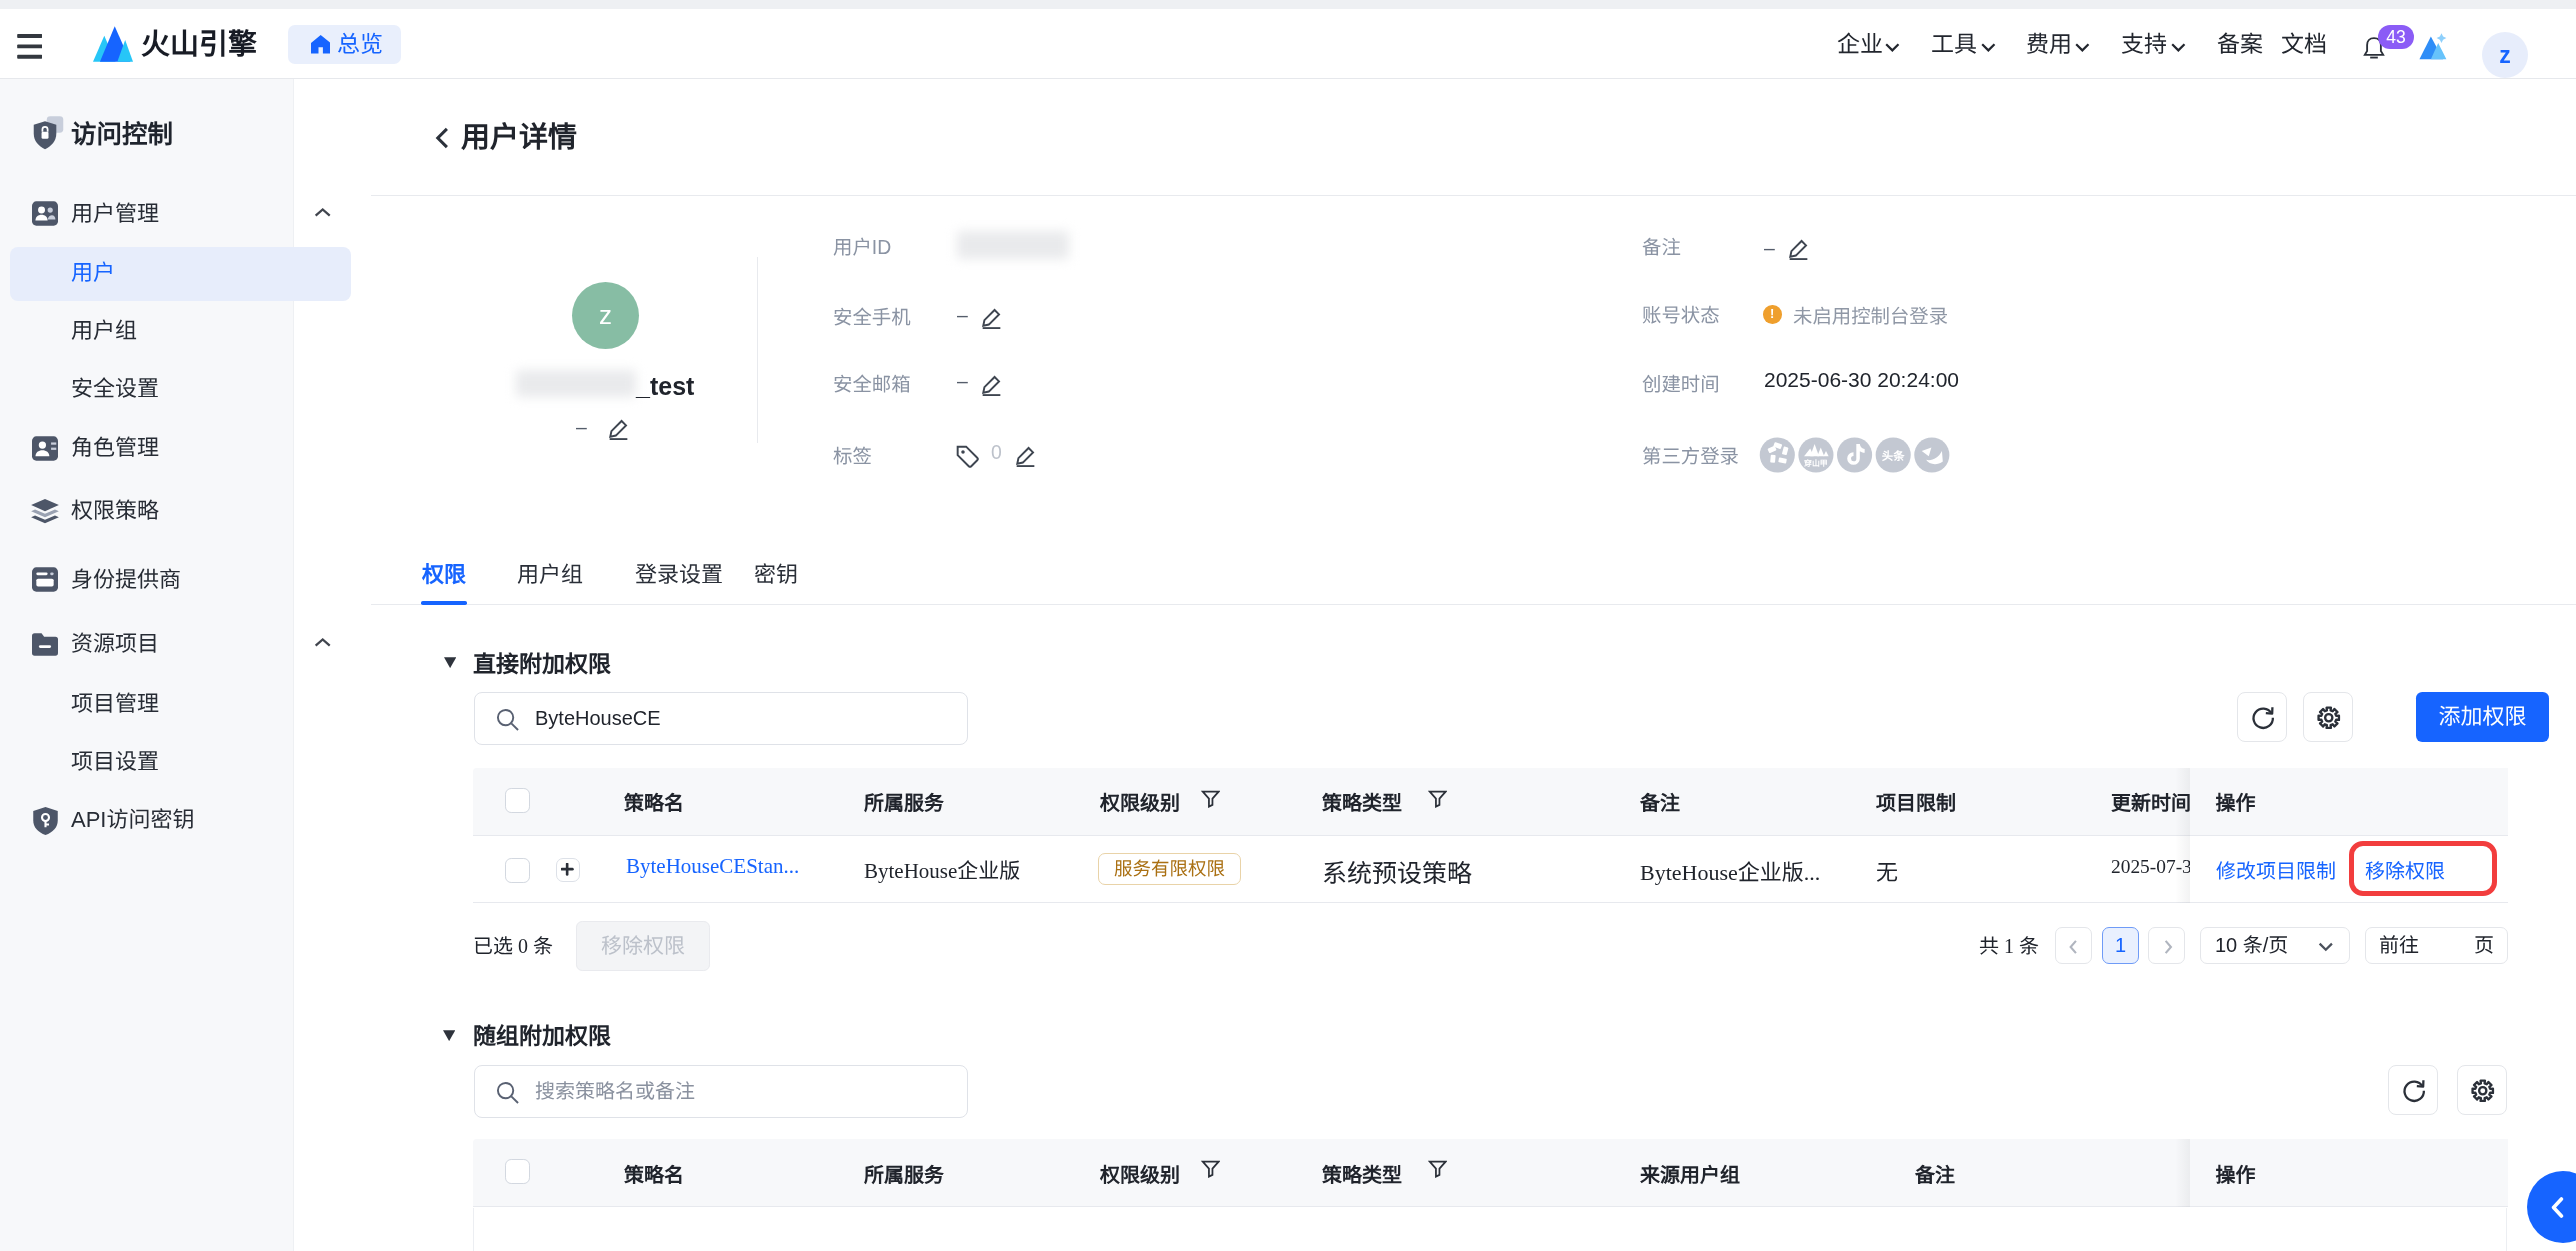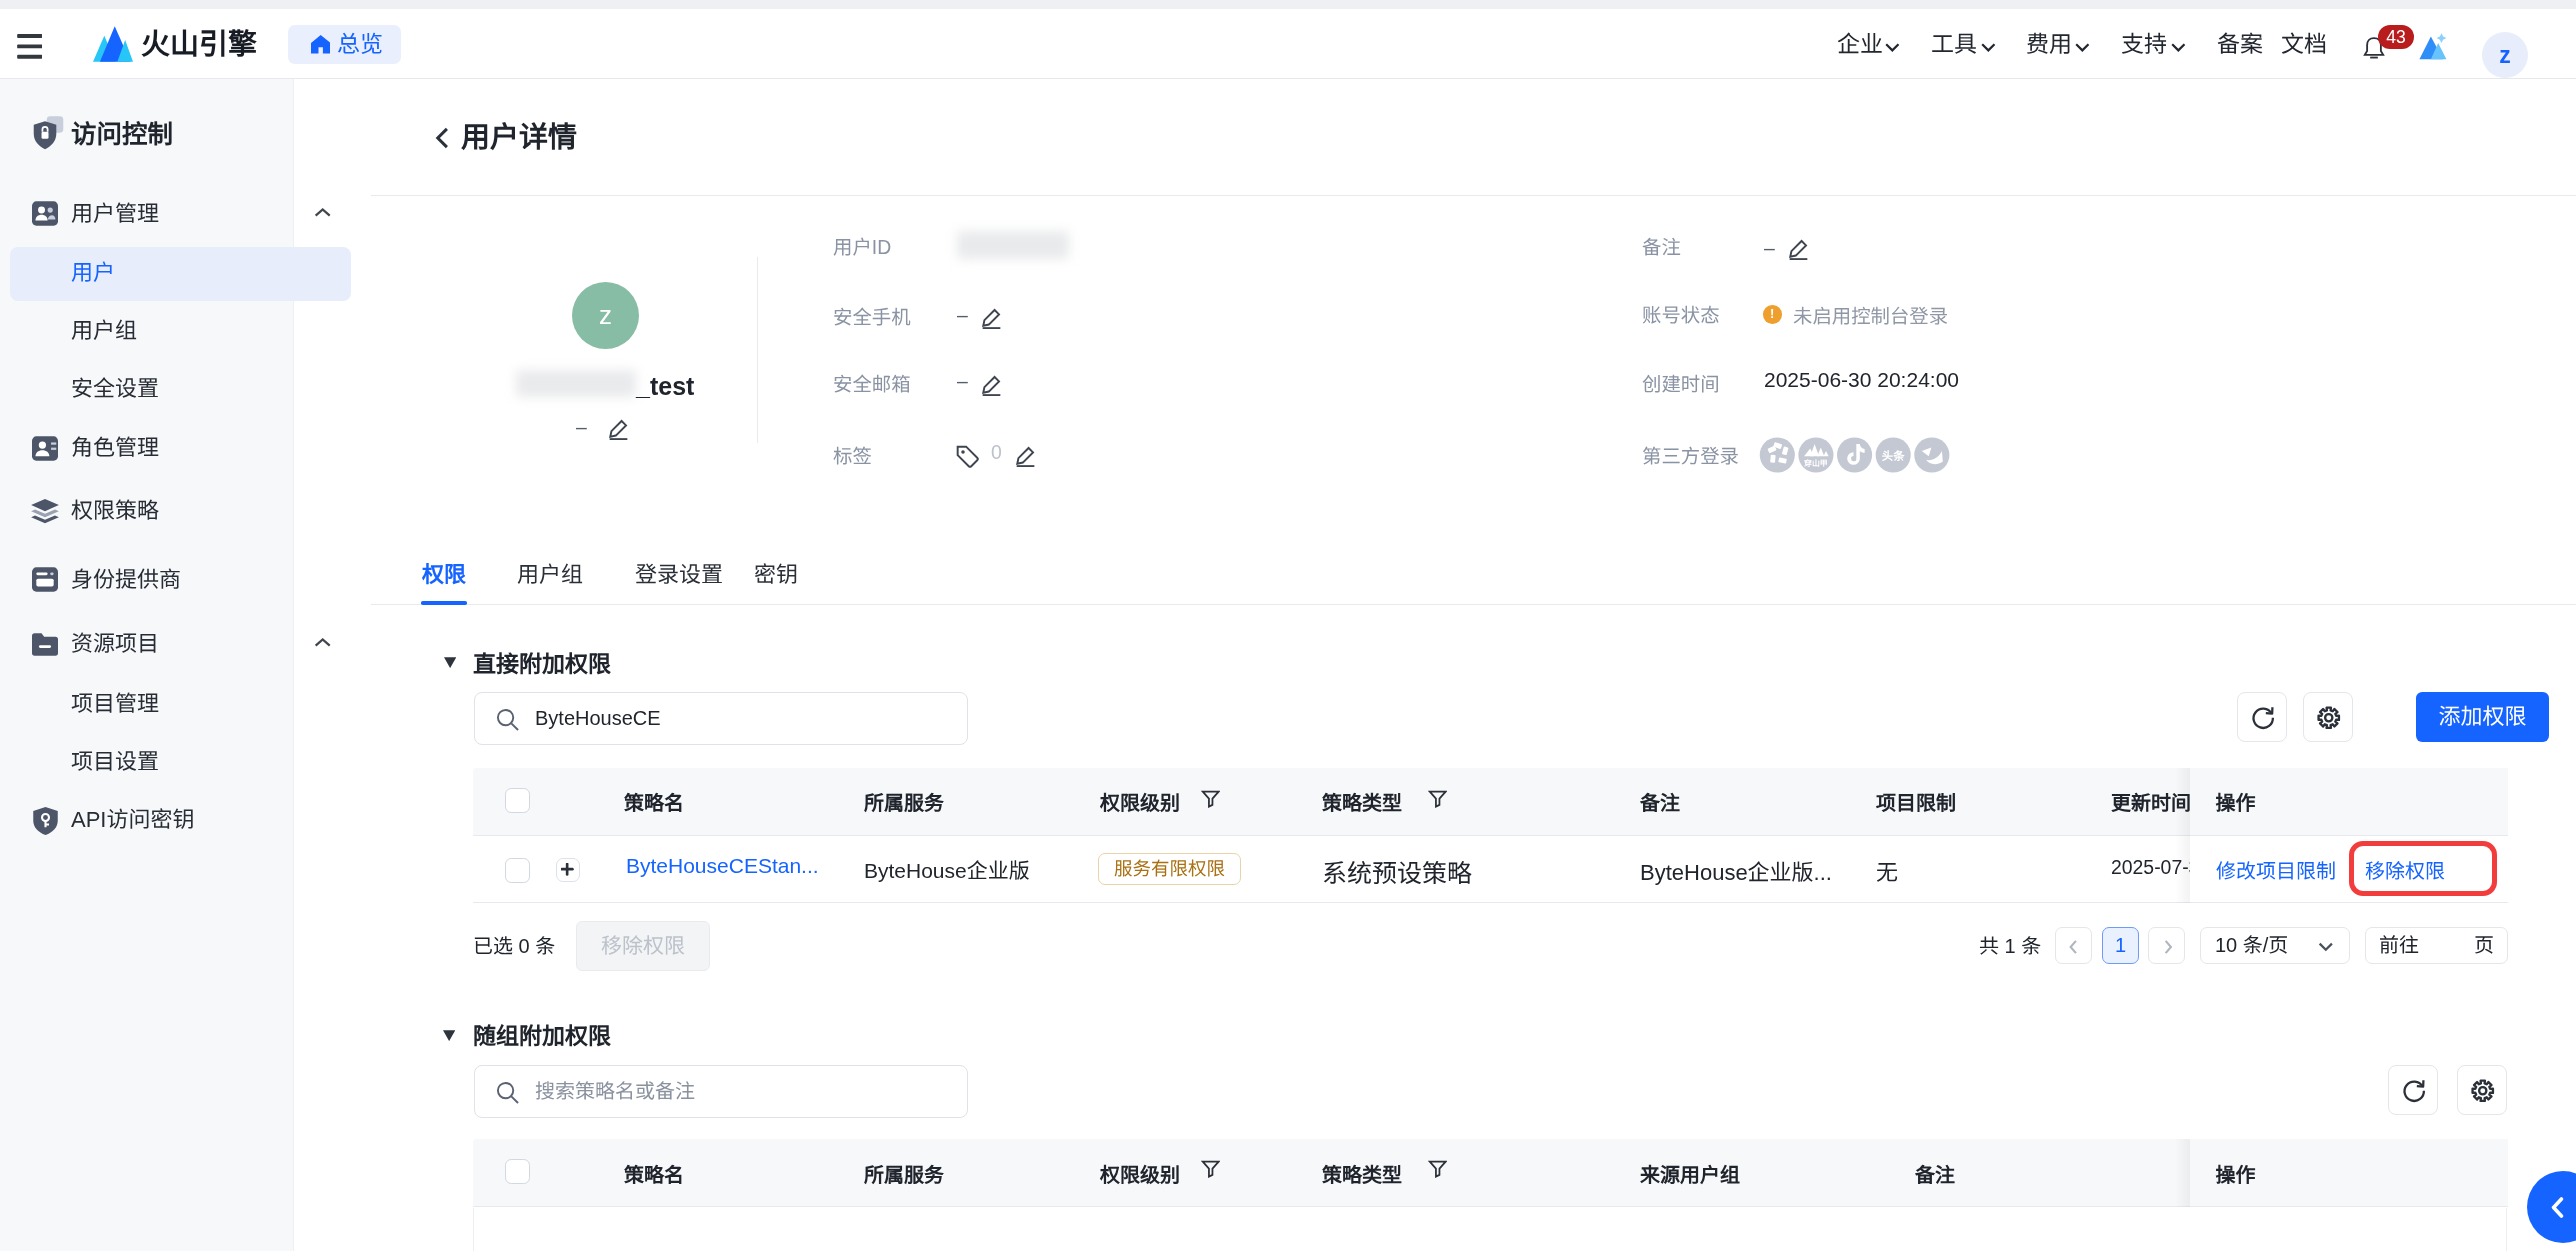--- a/index.html
+++ b/index.html
@@ -11,21 +11,21 @@
 
   
   #topstrip { left:0; top:0; width:2576px; height:8.8px; background:#eef0f3; }
   #navbar { left:0; top:8.8px; width:2576px; height:70px; background:#fff;
     border-bottom:0.9px solid #e6e8ec; z-index:30; }
   .nav-item { position:absolute; top:0; height:70px; line-height:70px; font-size:23px; color:#22262e; }
   #searchbox { left:1336px; top:12.3px; width:473px; height:46px; border:0.9px solid #dcdfe5; border-radius:6.2px; }
   #searchbox .ph { position:absolute; left:54px; top:0; line-height:44px; font-size:21px; color:#8a919f; }
   #overview { left:288px; top:16.7px; width:113px; height:39px; background:#e9effc; border-radius:7px; }
   #overview span { position:absolute; left:49px; top:0; line-height:39px; font-size:23px; color:#1664ff; }
-  #bellbadge { left:2378px; top:16.7px; min-width:36px; height:24px; background:#b91c1c; border-radius:12.3px;
+  #bellbadge { left:2378px; top:16.7px; min-width:36px; height:24px; background:#8b5cf6; border-radius:12.3px;
      color:#fff; font-size:17.6px; text-align:center; line-height:24px; padding:0 7px; z-index:5;}
   #avatar { left:2482px; top:23px; width:46px; height:46px; border-radius:50%; background:#e7edfb;
      color:#1664ff; font-size:23px; font-weight:bold; text-align:center; line-height:46px; }
 
   
   #sidebar { left:0; top:79px; width:294px; height:1172px; background:#f7f8fa; border-right:0.9px solid #eef0f3; z-index:10; }
   .side-item { position:absolute; left:0; width:371px; height:58px; }
   .side-item .txt { position:absolute; left:71px; top:0; height:58px; line-height:58px; font-size:22px; color:#272c35; }
   .side-title { position:absolute; left:71px; height:58px; line-height:58px; font-size:25.5px; font-weight:600; color:#1f242d; }
   #side-sel { left:9.7px; top:168px; width:341px; height:54px; background:#e7edfb; border-radius:8px; }
@@ -54,21 +54,21 @@
   .sechead { position:absolute; font-size:23px; font-weight:600; color:#20242c; }
   .searchinput { position:absolute; left:474px; width:494px; height:53px; border:0.9px solid #dfe2e8; border-radius:8px; background:#fff; }
   .searchinput .ph { position:absolute; left:60px; top:0; height:51px; line-height:51px; font-size:20px; color:#8a919f; }
   .sqbtn { position:absolute; width:50px; height:50px; background:#fff; border:0.9px solid #e4e6ea; border-radius:8px; }
   #addbtn { left:2375px; top:692px; width:133px; height:50px; background:#1664ff; border-radius:6.2px;
     color:#fff; font-size:22px; text-align:center; line-height:50px;margin-left:41px; }
 
   
   .thead { position:absolute; left:473px; width:2034px; background:#f7f8fa; border-radius:3.5px 3.5px 0 0; }
   .th { position:absolute; font-size:20px; font-weight:600; color:#20242c; }
-  .td { position:absolute; font-size:24px; color:#20242c; }
+  .td { position:absolute; font-size:24px; color:#20242c;font-family:Liberation Serif, serif; }
   .checkbox { position:absolute; width:25px; height:25px; border:1.8px solid #d3d8e0; border-radius:6.2px; background:#fff; }
   .link { color:#1664ff; }
   #tag1 { left:1098px; top:853px; width:143px; height:32px; border:0.9px solid #e9d3a8; border-radius:7px;
     font-size:18.5px; color:#aa7013; text-align:center; line-height:30px; }
   .fixcol { position:absolute; left:2190px; width:318px; }
   .fixshadow { position:absolute; width:15px; background:linear-gradient(to left, rgba(29,33,41,0.055), rgba(29,33,41,0)); }
 
   
   .pgbtn { position:absolute; top:927px; width:37px; height:37px; border:0.9px solid #e4e6ea; border-radius:7px; background:#fff; }
   #disabledbtn { left:576px; top:921px; width:134px; height:50px; background:#f3f4f6; border:0.9px solid #e9eaee;

